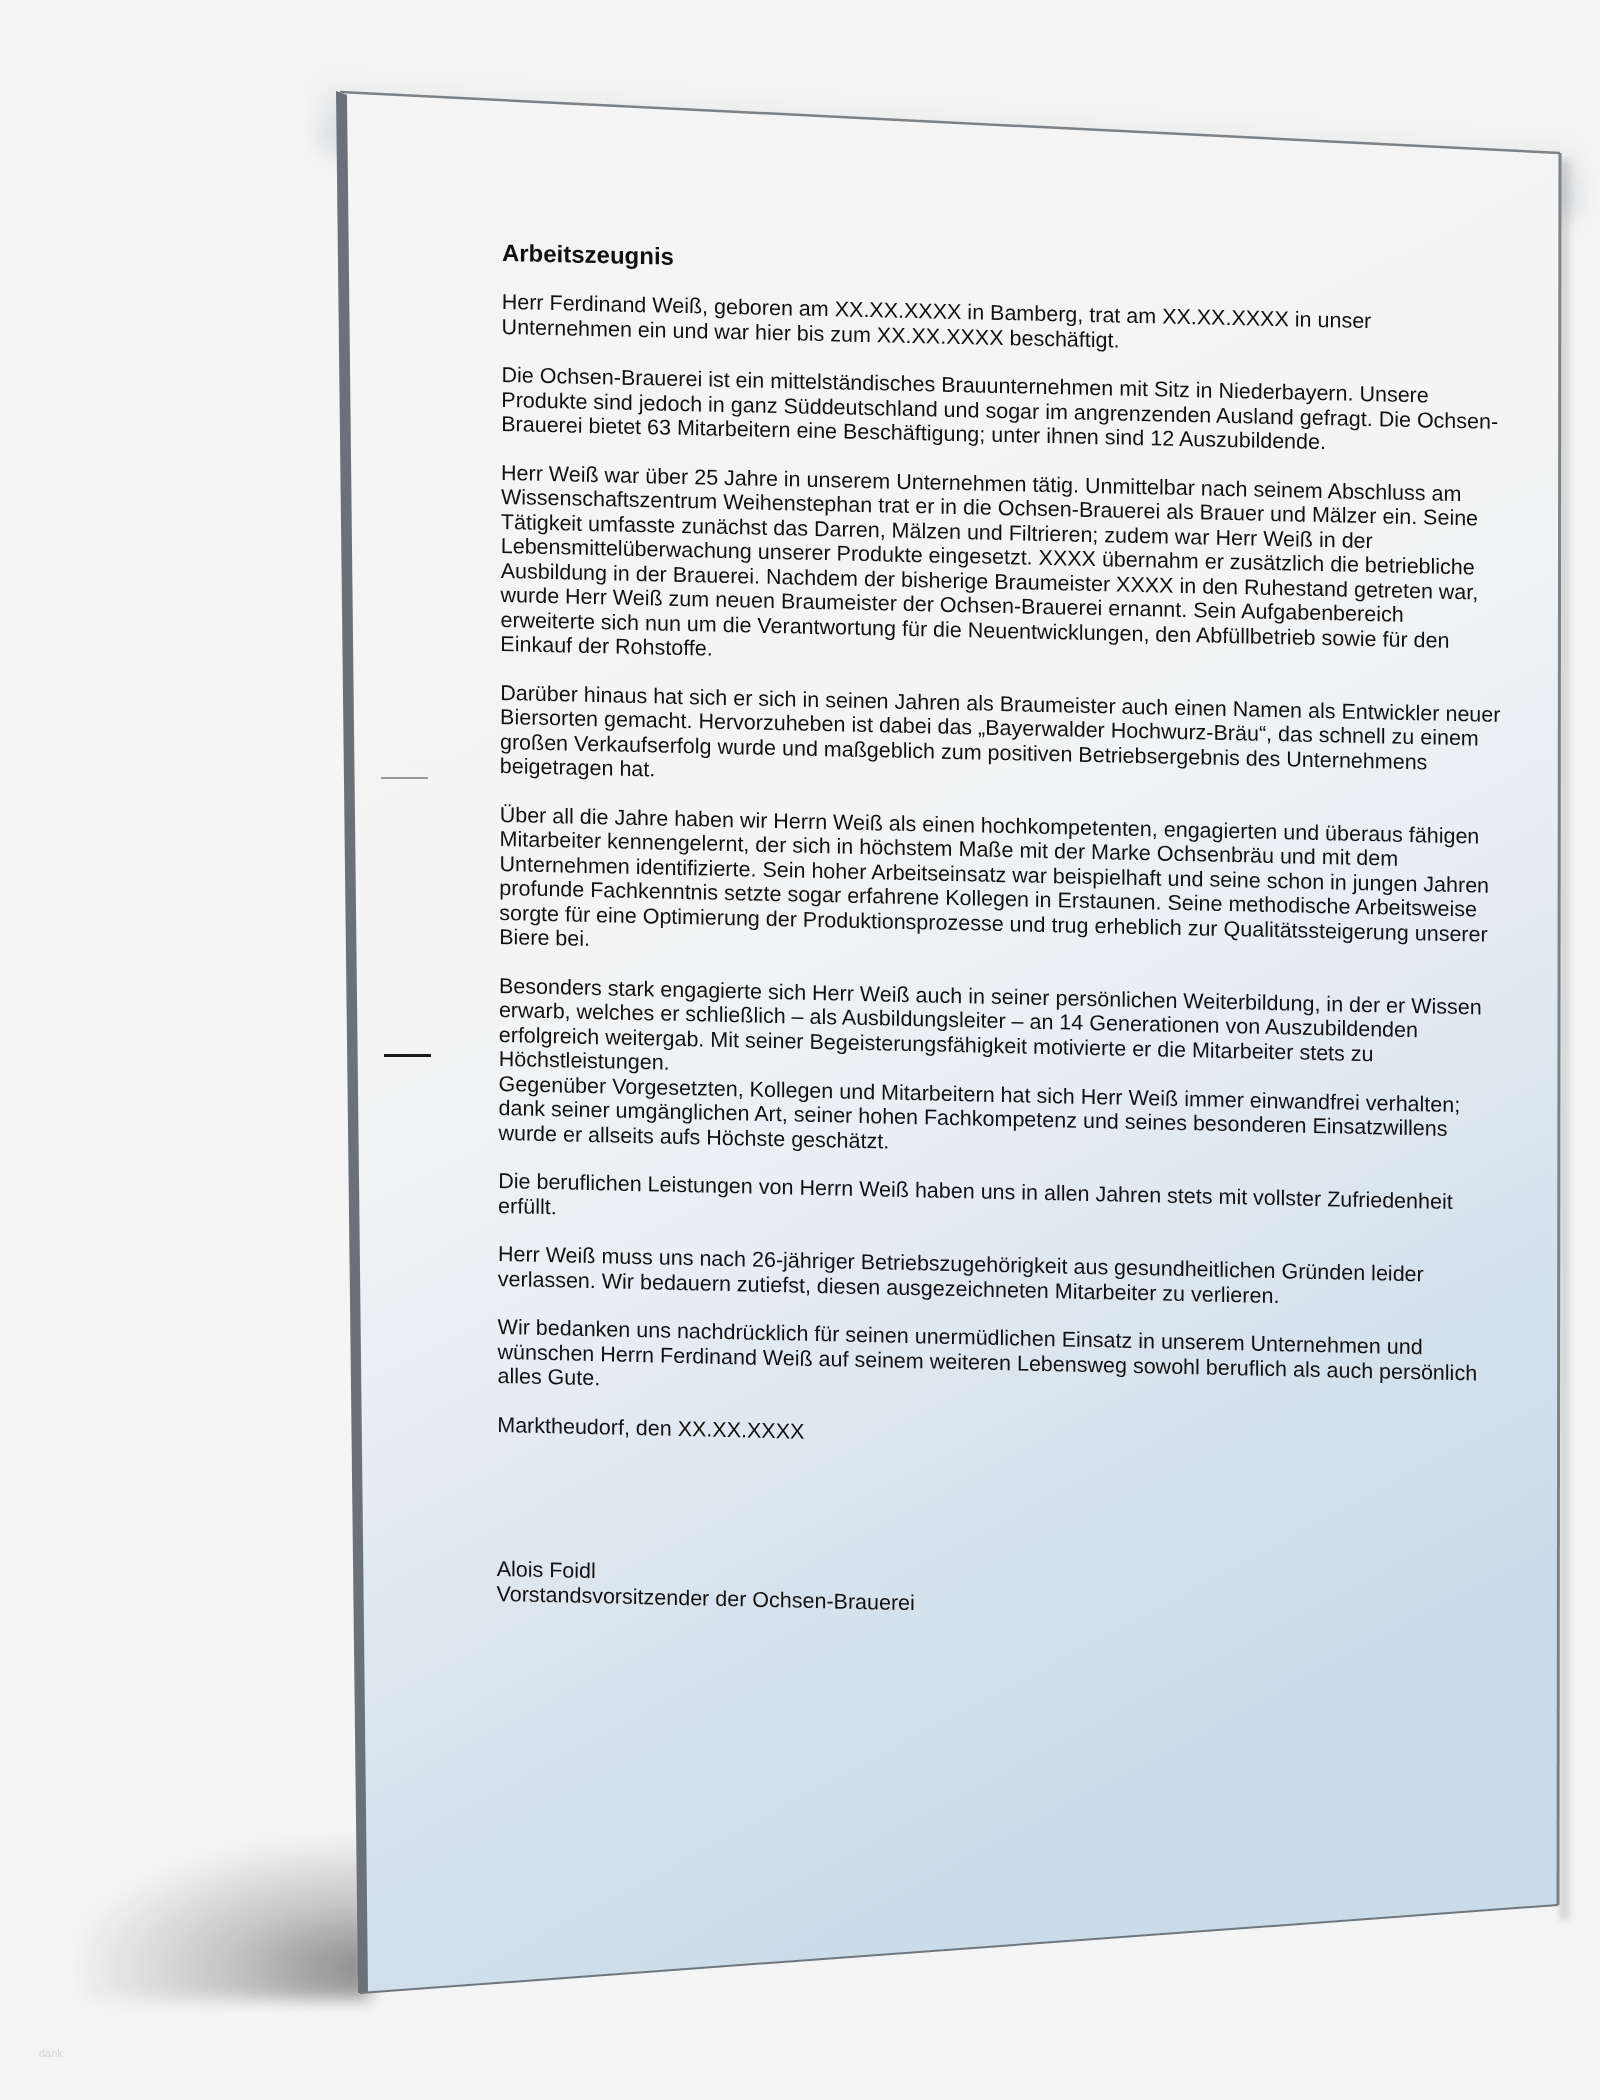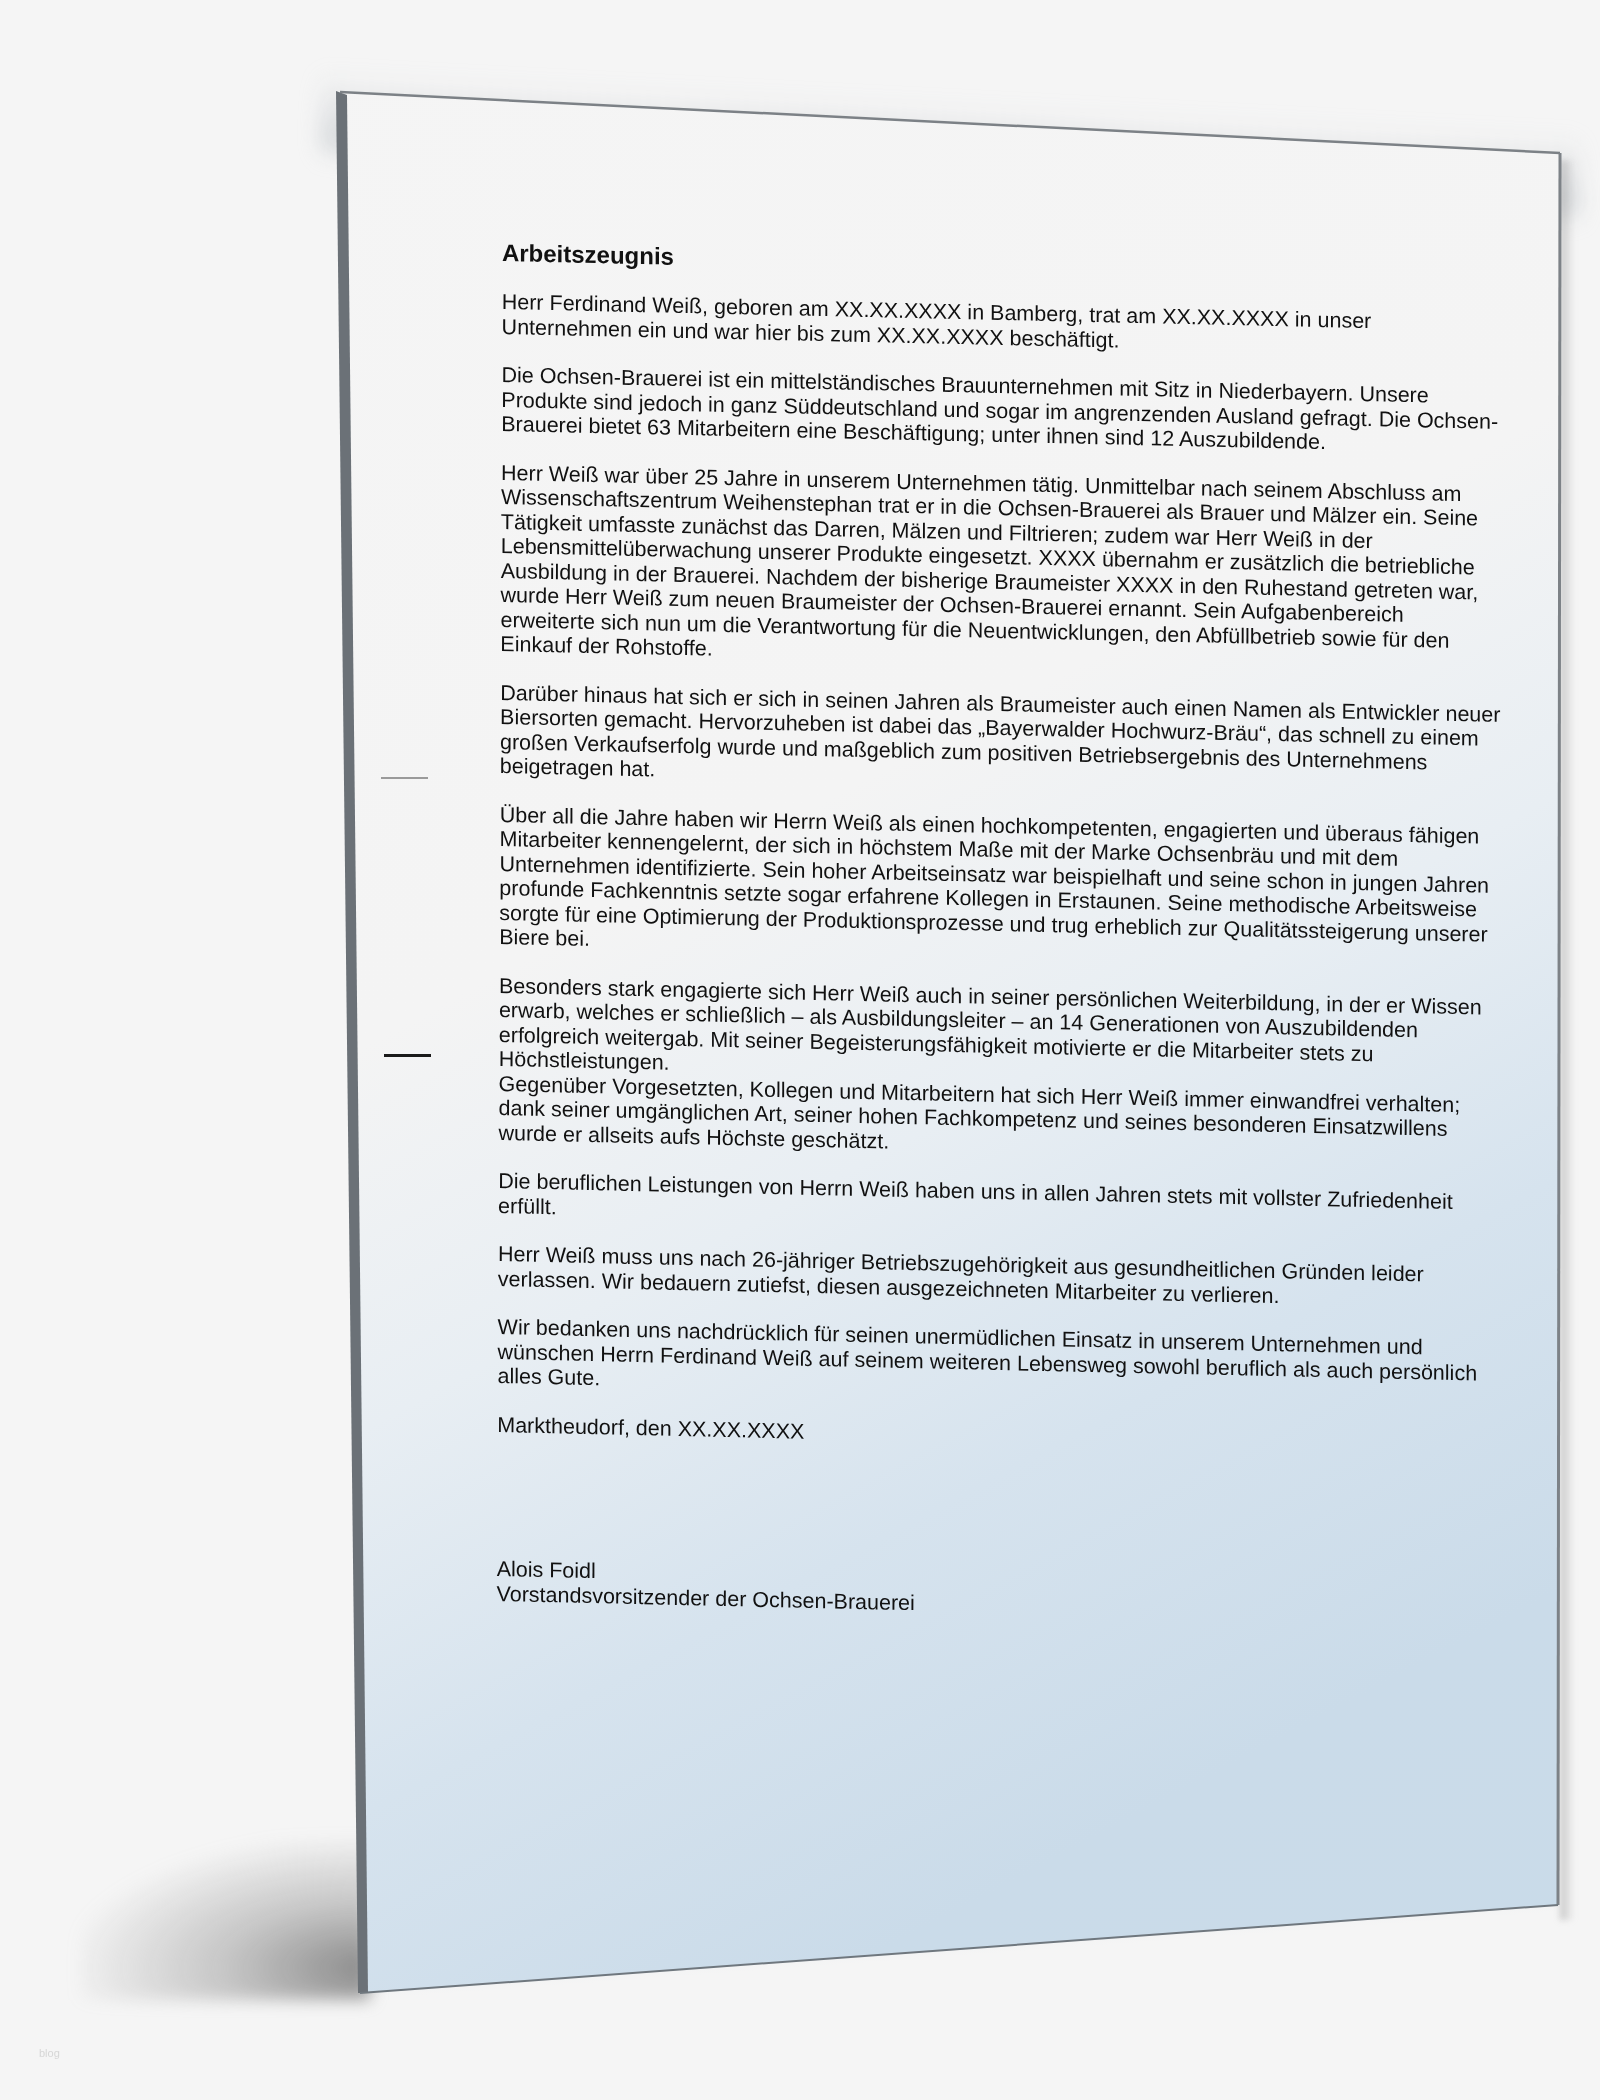--- a/index.html
+++ b/index.html
@@ -153,14 +153,14 @@
     </div>
 
     <p>Marktheudorf, den XX.XX.XXXX</p>
     <div class="sig-gap"></div>
     <div class="lines">
       <span class="line">Alois Foidl</span>
       <span class="line">Vorstandsvorsitzender der Ochsen-Brauerei</span>
     </div>
   </div>
 
-  <div class="watermark">blog</div>
+  <div class="watermark">dank</div>
 </div>
 
 </body></html>

